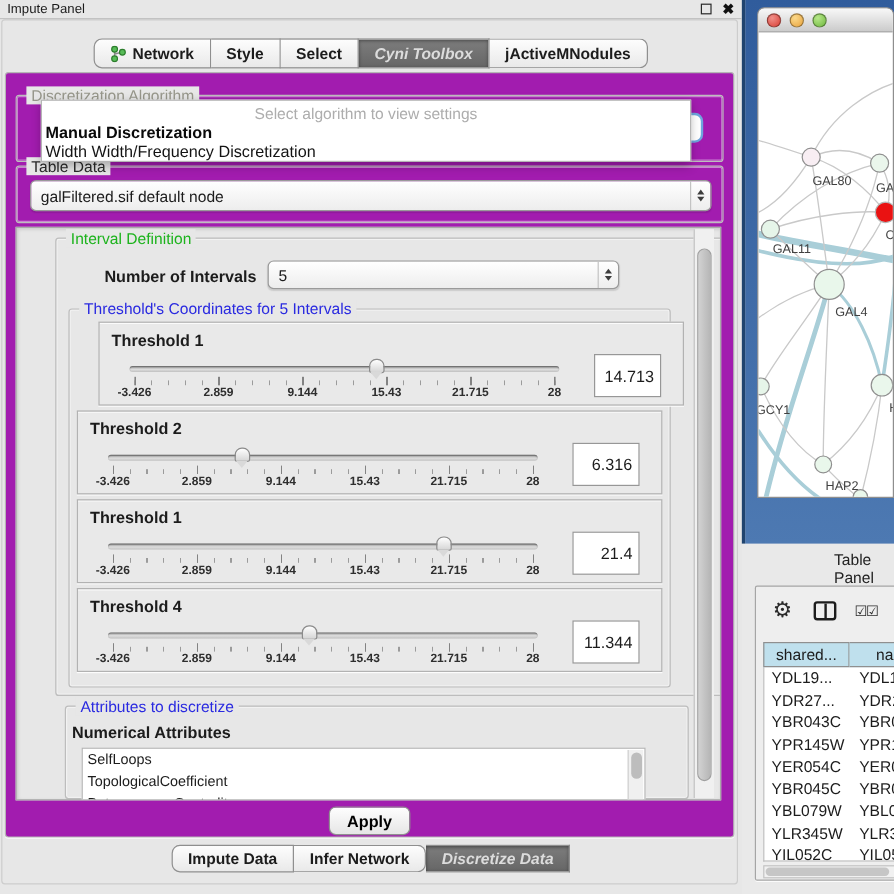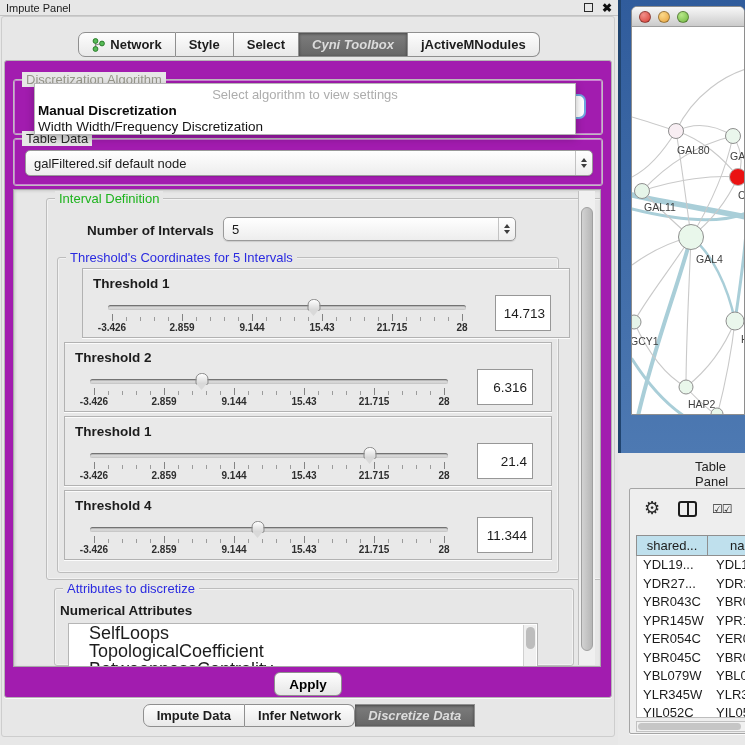--- a/index.html
+++ b/index.html
@@ -71,21 +71,21 @@
            background-image:repeating-linear-gradient(to right,#838383 0 1px,transparent 1px 70px),
                             repeating-linear-gradient(to right,#9b9b9b 0 1px,transparent 1px 14px);
            background-position:4px 0px,4px 3px; background-size:351px 7px,351px 4px; background-repeat:no-repeat; }
   .ticklabels { position:absolute; left:0; top:23px; width:358px; height:12px; font-size:10px; font-weight:bold; color:#2e2e2e; }
   .ticklabels span { position:absolute; transform:translateX(-50%); white-space:nowrap; }
   .valuebox { position:absolute; right:18px; top:26px; width:56px; height:36px; background:#fff; border:1px solid #979797;
               font-size:13.5px; display:flex; align-items:center; justify-content:flex-end; padding-right:5px; }
 
   
   .listbox { position:absolute; background:#fff; border:1px solid #b5b5b5; overflow:hidden; }
-  .list-item { font-size:18px; line-height:18px; padding-left:20px; white-space:nowrap; }
+  .list-item { font-size:12px; line-height:18px; padding-left:4px; white-space:nowrap; }
   .inner-scroll { position:absolute; right:1px; top:1px; bottom:1px; width:13px; background:#f0f0f0; border-left:1px solid #d0d0d0; }
   .inner-thumb { position:absolute; left:2px; top:2px; width:9px; height:22px; border-radius:5px; background:#bdbdbd; }
 
   .pushbtn { position:absolute; background:linear-gradient(#fefefe,#e6e6e6); border:1px solid #8f8f8f; border-radius:6px;
              font-size:13.5px; font-weight:600; display:flex; align-items:center; justify-content:center; }
   .bottomtabs { position:absolute; left:0; top:704px; width:618px; height:23px; display:flex; justify-content:center; }
   .bottomtabs .seg { height:23px; line-height:21px; }
 
   
   .right-region { position:absolute; left:618px; top:0; width:127px; height:745px; background:#e9e9e9; overflow:hidden; }

